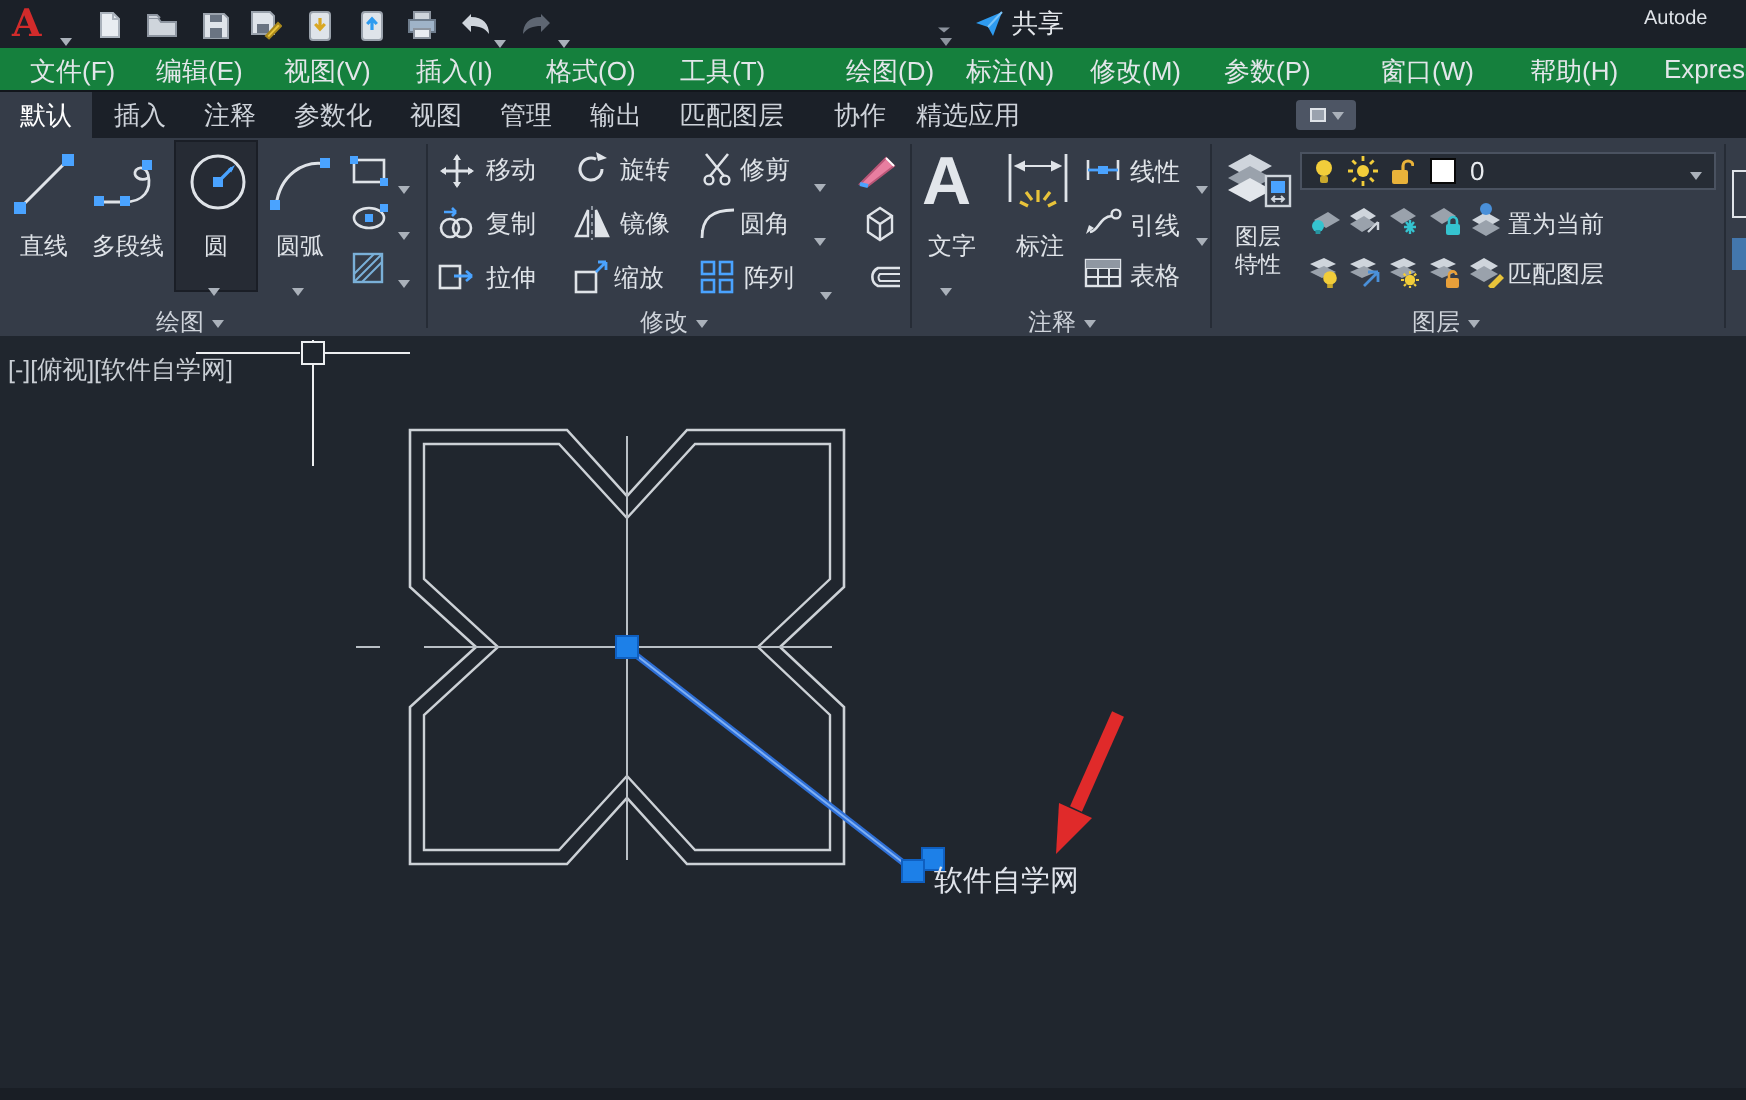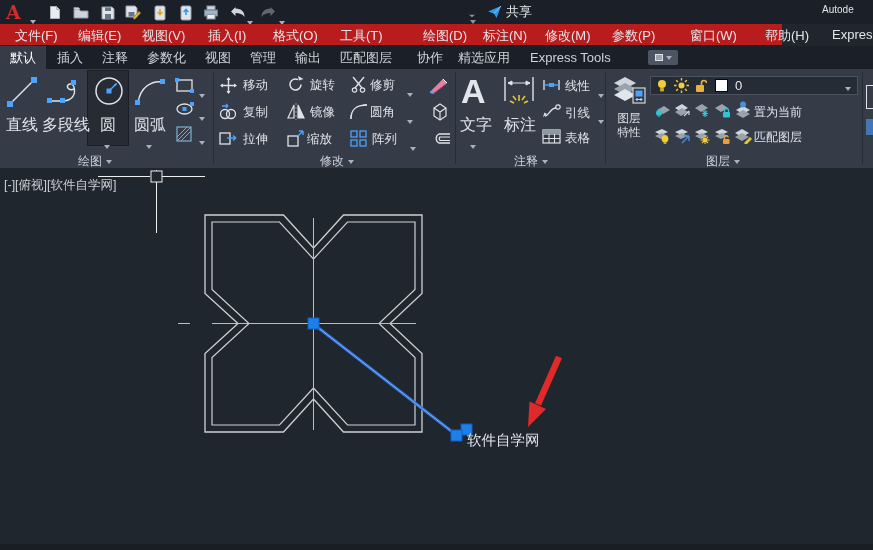--- a/index.html
+++ b/index.html
@@ -8,33 +8,33 @@
   .abs{position:absolute}
   
   .titlebar{position:absolute;top:0;left:0;width:873px;height:24px;background:#1b2028}
   .logo-a{position:absolute;left:6px;top:1px;font-weight:bold;font-size:19px;color:#d22b2b;font-family:"DejaVu Serif",serif}
   .qat-btn{position:absolute;top:4px;width:18px;height:17px;display:flex;align-items:center;justify-content:center}
   .dd{width:0;height:0;border-left:3.5px solid transparent;border-right:3.5px solid transparent;border-top:4px solid #aab1ba;display:inline-block}
   .workspace{position:absolute;left:292px;top:3px;width:174px;height:18px;background:#10141b;border:1px solid #3c434f;display:flex;align-items:center;font-size:12px;color:#e3e6ea}
   .share{position:absolute;left:487px;top:3px;display:flex;align-items:center;gap:4px;font-size:13px;color:#e3e6ea}
   .wintitle{position:absolute;left:822px;top:4px;font-size:10px;color:#dfe3e8;white-space:nowrap}
   
-  .menubar{position:absolute;top:24px;left:0;width:782px;height:22px;background:#b91c1c;border-bottom:1px solid #12161c}
+  .menubar{position:absolute;top:24px;left:0;width:873px;height:22px;background:#15803d;border-bottom:1px solid #12161c}
   .menu-item{position:absolute;top:3px;font-size:13px;color:#e3e6ea;white-space:nowrap}
   
   .tabrow{position:absolute;top:46px;left:0;width:873px;height:23px;background:#1b2028}
   .tab{position:absolute;top:0;height:23px;line-height:23px;padding:0 10px;font-size:13px;color:#ced3da;white-space:nowrap}
   .tab.active{background:#353c48;color:#ffffff}
   .ribbon-mode-btn{position:absolute;left:648px;top:4px;width:30px;height:15px;background:#4d5564;border-radius:2px;display:flex;align-items:center;justify-content:center;gap:3px}
   .ribbon-mode-btn .sq{width:8px;height:7px;border:1px solid #dfe3e8;background:#9aa2ae}
   
   .panels{position:absolute;top:69px;left:0;width:873px;height:99px;background:#353c48}
   .sep{position:absolute;top:3px;width:1px;height:92px;background:#262c36}
   .pl{position:absolute;font-size:12px;color:#ced3da;white-space:nowrap;display:flex;align-items:center;gap:4px}
-  .big-label{position:absolute;font-size:16px;color:#dfe3e8;text-align:center;white-space:nowrap}
+  .big-label{position:absolute;font-size:12px;color:#dfe3e8;text-align:center;white-space:nowrap}
   .row-label{position:absolute;font-size:12.5px;color:#dfe3e8;white-space:nowrap}
   .active-cell{position:absolute;background:#262b34;border:1px solid #1a1e26}
   .wsq{width:13px;height:13px;background:#fff;border:1px solid #090909}
   .combo{position:absolute;left:650px;top:7px;width:208px;height:19px;background:#262c35;border:1px solid #4a5260;display:flex;align-items:center}
   svg{display:block}
 </style>
 </head>
 <body>
 
 <div class="titlebar">
@@ -131,21 +131,20 @@
   <span class="tab active" style="left:0px">默认</span>
   <span class="tab" style="left:47px">插入</span>
   <span class="tab" style="left:92px">注释</span>
   <span class="tab" style="left:137px">参数化</span>
   <span class="tab" style="left:195px">视图</span>
   <span class="tab" style="left:240px">管理</span>
   <span class="tab" style="left:285px">输出</span>
   <span class="tab" style="left:330px">匹配图层</span>
   <span class="tab" style="left:407px">协作</span>
   <span class="tab" style="left:448px">精选应用</span>
-  <span class="tab" style="left:520px">Express Tools</span>
   <span class="ribbon-mode-btn">
       <span class="sq"></span>
       <span class="dd"></span>
     </span>
 </div>
 
 <div class="panels">
   <div class="sep" style="left:213px"></div>
   <div class="sep" style="left:455px"></div>
   <div class="sep" style="left:605px"></div>

